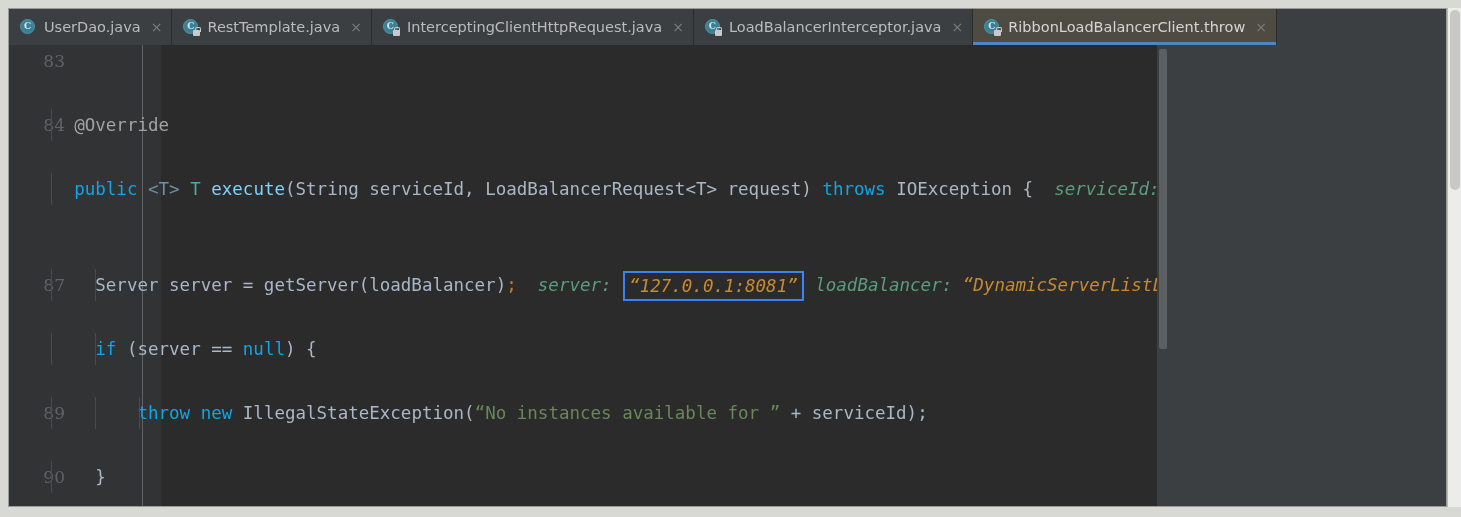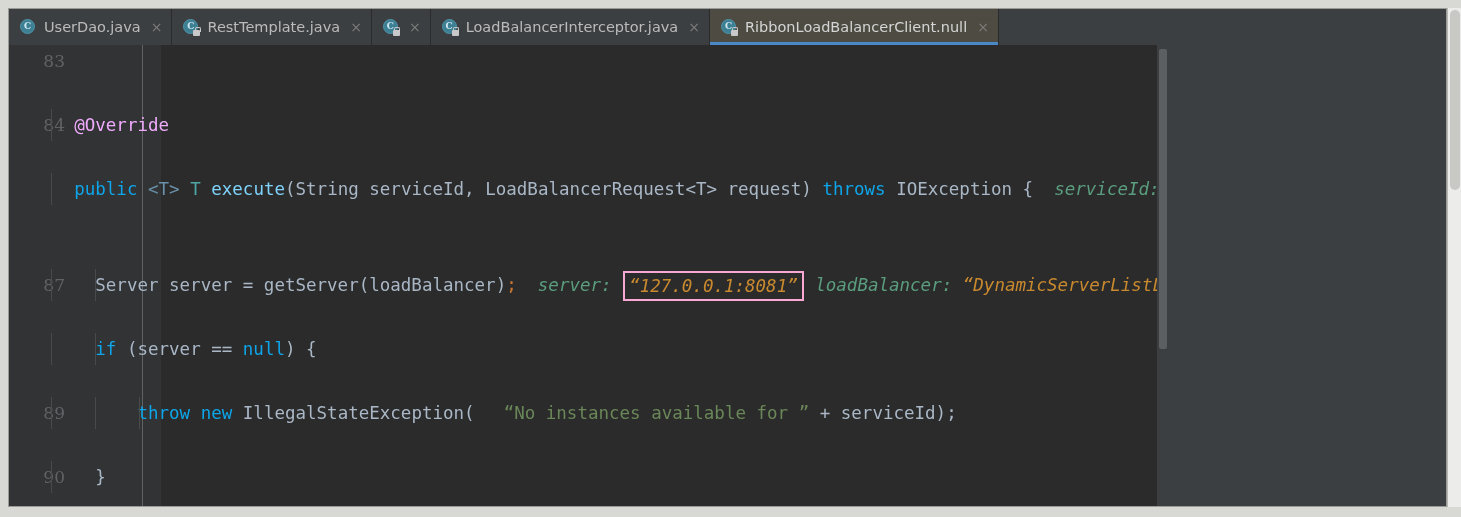--- a/index.html
+++ b/index.html
@@ -206,35 +206,35 @@
     font-size: 17.5px;
     color: #a9b7c6;
     padding-left: 2px;
   }
   .indent-guide {
     position: absolute; top: 0; width: 1px; height: 32px;
     background: #4a4a4a;
   }
 
   
-  .t-anno   { color: #f0abfc; }
+  .t-anno   { color: #a3a3a3; }
   .t-kw     { color: #0ea5e9; }
   .t-gen    { color: #6a8fa8; }
   .t-type   { color: #4fa6a6; }
   .t-meth   { color: #7dd3fc; }
-  .t-str    { color: #6a8759; margin-left: 29px; }
+  .t-str    { color: #6a8759; }
   .t-semi   { color: #cc7832; }
 
   
   .hint-name { color: #5a9e7f; font-style: italic; }
   .hint-val  { color: #c9892f; font-style: italic; }
 
   .value-box {
     display: inline-block;
-    border: 2px solid #f9a8d4;
+    border: 2px solid #3b82f6;
     padding: 0 4px;
     margin: 0 1px;
     line-height: 26px;
     vertical-align: middle;
   }
 
   
   .editor-scroll {
     position: absolute; right: 0; top: 0;
     width: 12px; height: 462px;
@@ -287,38 +287,39 @@
       </span>
       <span class="tab-label">RestTemplate.java</span>
       <span class="tab-close">×</span>
     </div>
 
     <div class="tab">
       <span class="tab-icon">
         <span class="disc">C</span>
         <span class="lock"></span>
       </span>
+      <span class="tab-label">InterceptingClientHttpRequest.java</span>
       <span class="tab-close">×</span>
     </div>
 
     <div class="tab">
       <span class="tab-icon">
         <span class="disc">C</span>
         <span class="lock"></span>
       </span>
       <span class="tab-label">LoadBalancerInterceptor.java</span>
       <span class="tab-close">×</span>
     </div>
 
     <div class="tab active">
       <span class="tab-icon">
         <span class="disc">C</span>
         <span class="lock"></span>
       </span>
-      <span class="tab-label">RibbonLoadBalancerClient.null</span>
+      <span class="tab-label">RibbonLoadBalancerClient.throw</span>
       <span class="tab-close">×</span>
     </div>
 
   </div>
 
   <div class="editor">
 
     <div class="gutter"></div>
     <div class="fold-rail"></div>
 

